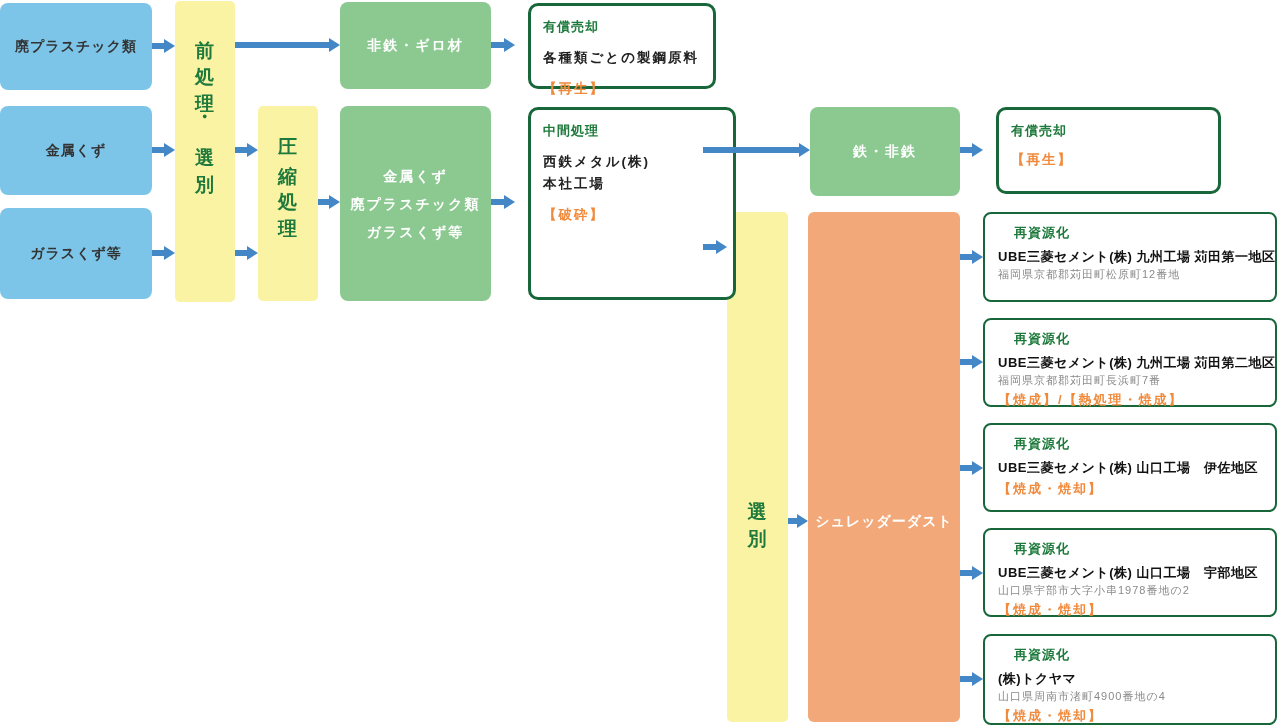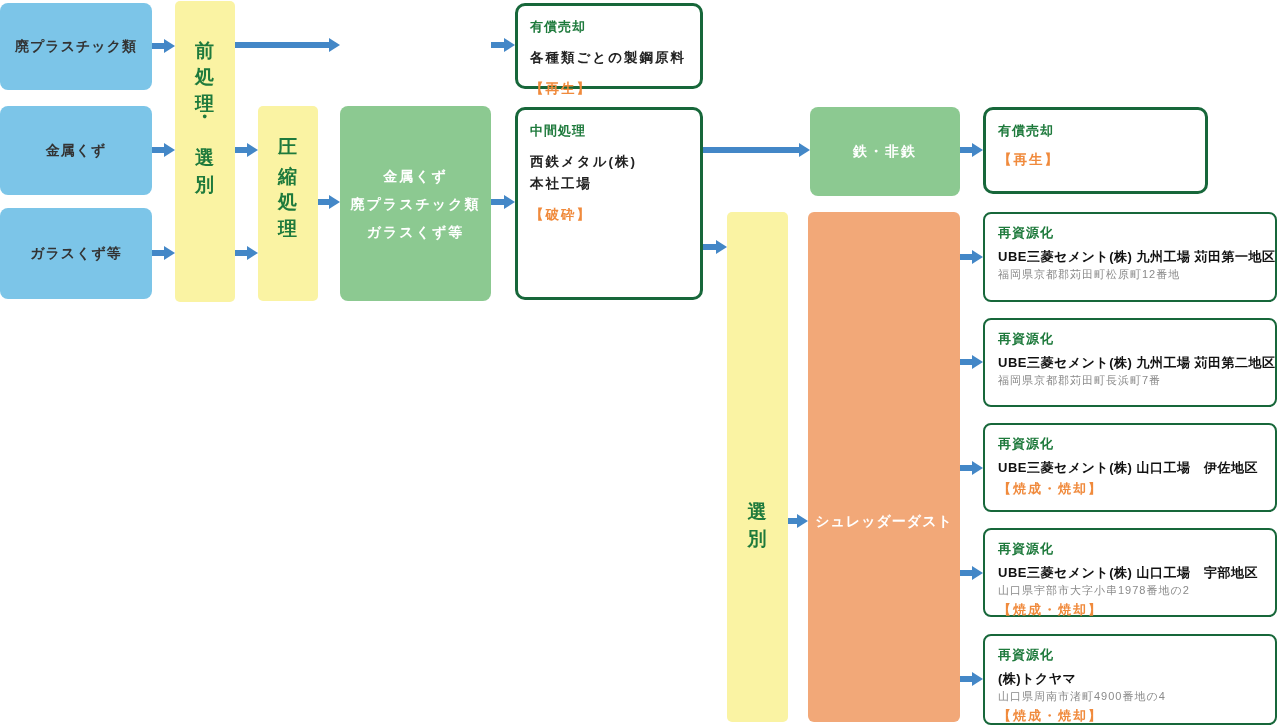--- a/index.html
+++ b/index.html
@@ -41,31 +41,31 @@
   #mat2{left:340px;top:106px;width:151px;height:195px;}
   #mat2 .line{display:block;line-height:28px;}
   #mat3{left:810px;top:107px;width:150px;height:89px;}
 
   
   #dust{left:808px;top:212px;width:152px;height:510px;background:var(--dust-fill);border-radius:6px;}
   #dust .dust-label{position:absolute;top:301px;left:0;width:100%;text-align:center;
        color:#fff;font-weight:bold;font-size:14px;letter-spacing:1px;}
 
   
-  .outc{background:#fff;border:3px solid var(--outline-green);border-radius:10px;padding:10px 12px;}
+  .outc{background:#fff;border:3px solid var(--outline-green);border-radius:10px;padding:10px 12px;margin-left:13px;}
   .outc .t{color:var(--title-green);font-weight:bold;font-size:13px;letter-spacing:1px;margin:2px 0 11px;}
   .outc .b{color:var(--body-text);font-weight:bold;font-size:13.5px;letter-spacing:2px;line-height:22px;margin:2px 0;}
   .outc .tag{color:var(--tag-orange);font-weight:bold;font-size:13.5px;letter-spacing:2px;margin-top:11px;}
   #out1{left:515px;top:3px;width:188px;height:86px;}
-  #out2{left:515px;top:107px;width:188px;height:193px;}
+  #out2{left:515px;top:107px;width:208px;height:193px;}
   #out3{left:983px;top:107px;width:225px;height:87px;}
 
   
   .rec{background:#fff;border:2px solid var(--outline-green);border-radius:8px;padding:8px 13px;}
-  .rec .t{color:var(--title-green);font-weight:bold;font-size:13px;letter-spacing:1px;margin:2px 0 5px;}
+  .rec .t{color:var(--title-green);font-weight:bold;font-size:13px;letter-spacing:1px;margin:2px 16px 5px;}
   .rec .n{color:#111;font-weight:bold;font-size:13px;letter-spacing:0.5px;line-height:19px;margin:2px 0 1px;white-space:nowrap;}
   .rec .a{color:var(--address-gray);font-size:11px;letter-spacing:1px;line-height:15px;}
   .rec .tag{color:var(--tag-orange);font-weight:bold;font-size:13px;letter-spacing:2px;margin-top:3px;white-space:nowrap;}
   #rec1{left:983px;top:212px;width:294px;height:90px;}
   #rec2{left:983px;top:318px;width:294px;height:89px;}
   #rec3{left:983px;top:423px;width:294px;height:89px;}
   #rec4{left:983px;top:528px;width:294px;height:89px;}
   #rec5{left:983px;top:634px;width:294px;height:91px;}
 
   
@@ -91,20 +91,23 @@
   <div class="box proc" id="proc1">
     <span class="vtxt">前処理・選別</span>
   </div>
   <div class="box proc" id="proc2">
     <span class="vtxt">圧縮処理</span>
   </div>
   <div class="box proc" id="proc3">
     <span class="vtxt">選別</span>
   </div>
 
+  <div class="box mat" id="mat1">
+    <span>非鉄・ギロ材</span>
+  </div>
   <div class="box mat" id="mat2">
     <div>
       <span class="line">金属くず</span>
       <span class="line">廃プラスチック類</span>
       <span class="line">ガラスくず等</span>
     </div>
   </div>
   <div class="box" id="dust">
     <span class="dust-label">シュレッダーダスト</span>
   </div>
@@ -135,20 +138,21 @@
 
   <div class="box rec" id="rec1">
     <div class="t">再資源化</div>
     <div class="n">UBE三菱セメント(株) 九州工場 苅田第一地区</div>
     <div class="a">福岡県京都郡苅田町松原町12番地</div>
   </div>
   <div class="box rec" id="rec2">
     <div class="t">再資源化</div>
     <div class="n">UBE三菱セメント(株) 九州工場 苅田第二地区</div>
     <div class="a">福岡県京都郡苅田町長浜町7番</div>
+    <div class="tag">【焼成】/【熱処理・焼成】</div>
   </div>
   <div class="box rec" id="rec3">
     <div class="t">再資源化</div>
     <div class="n">UBE三菱セメント(株) 山口工場　伊佐地区</div>
     <div class="tag">【焼成・焼却】</div>
   </div>
   <div class="box rec" id="rec4">
     <div class="t">再資源化</div>
     <div class="n">UBE三菱セメント(株) 山口工場　宇部地区</div>
     <div class="a">山口県宇部市大字小串1978番地の2</div>

